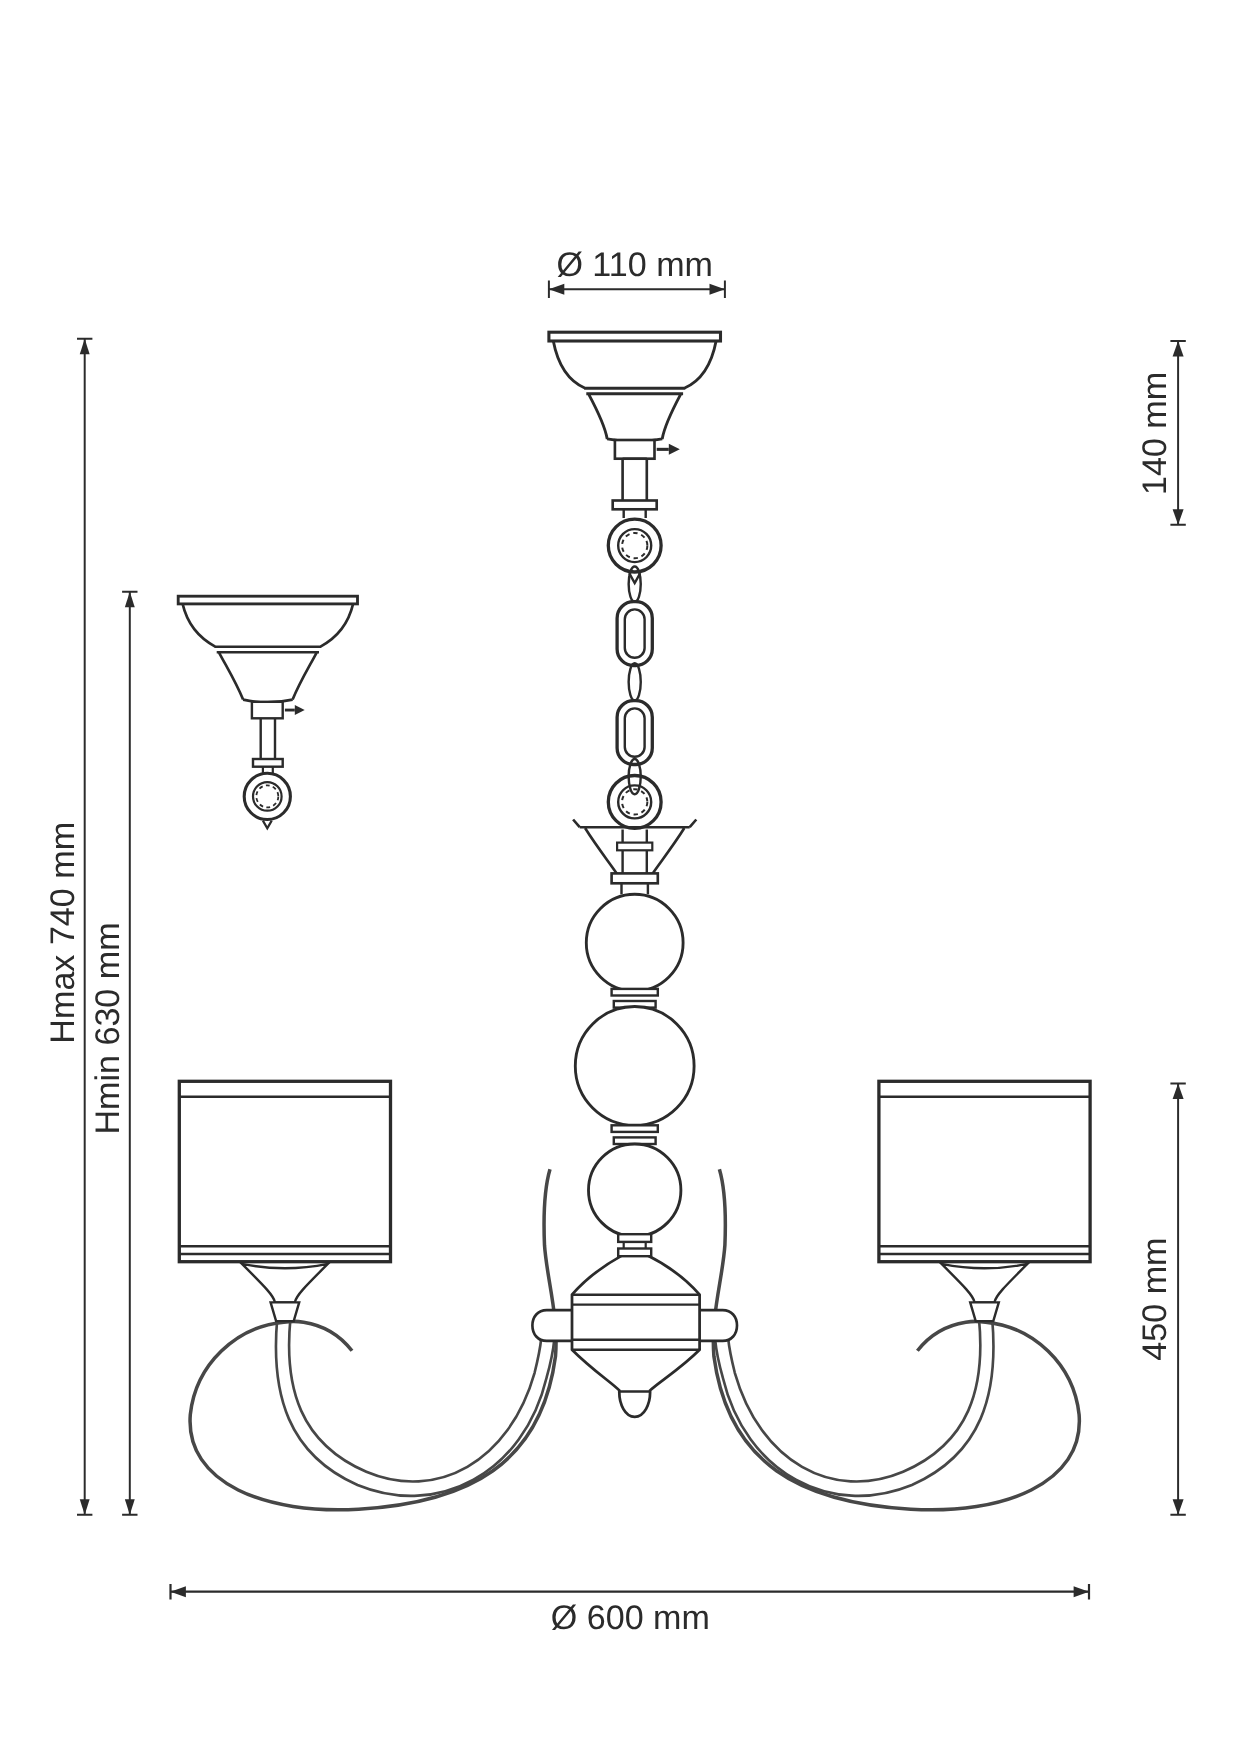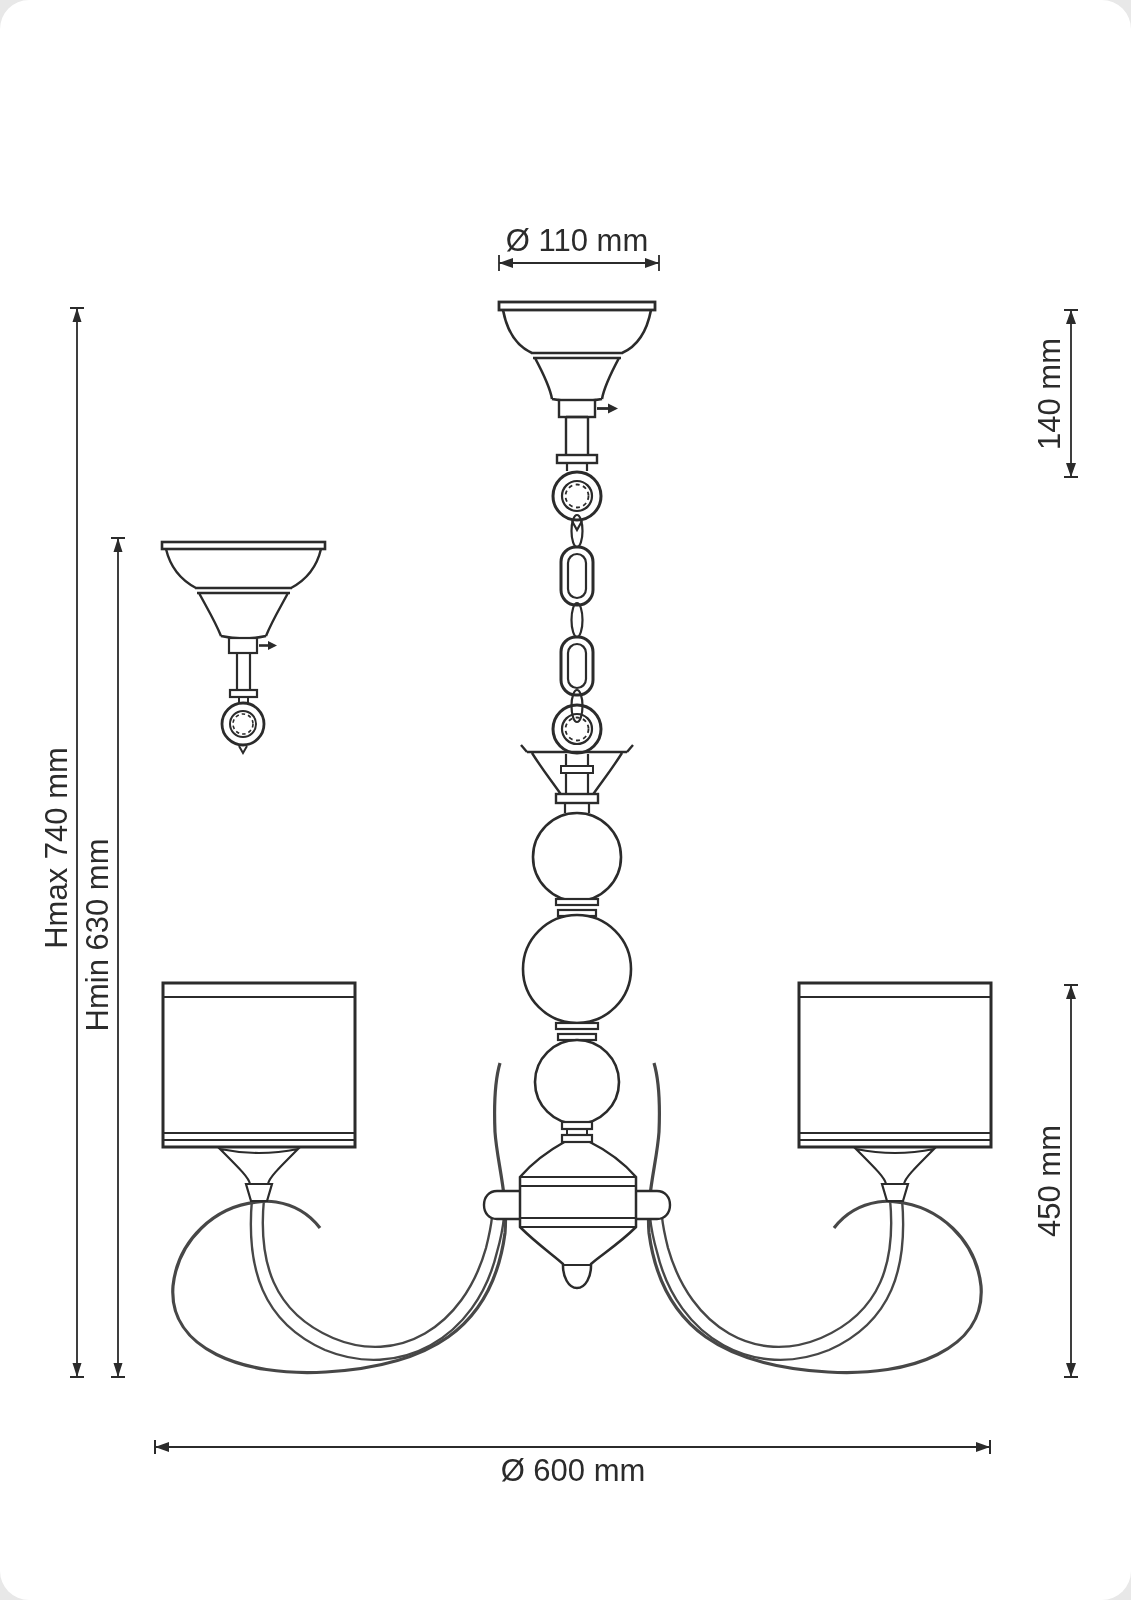--- a/index.html
+++ b/index.html
@@ -3,21 +3,21 @@
 <meta charset="utf-8">
 <style>
   :root{
     --line:#2b2b2b;
     --line_soft:#474747;
     --background:#ffffff;
   }
   html,body{margin:0;padding:0;background:#e8e8e8;}
   .stage{
     width:1131px;height:1600px;margin:0 auto;background:var(--background);
-    position:relative;font-family:"Liberation Sans", sans-serif;border-radius:29px;
+    position:relative;font-family:"Liberation Sans", sans-serif;
   }
   svg{display:block;}
   svg text{
     font-family:"Liberation Sans", sans-serif;
     fill:var(--line);
     font-size:31px;
   }
   .ln{stroke:var(--line);fill:none;}
   .soft{stroke:var(--line_soft);fill:none;}
   .wh{stroke:var(--line);fill:var(--background);}

